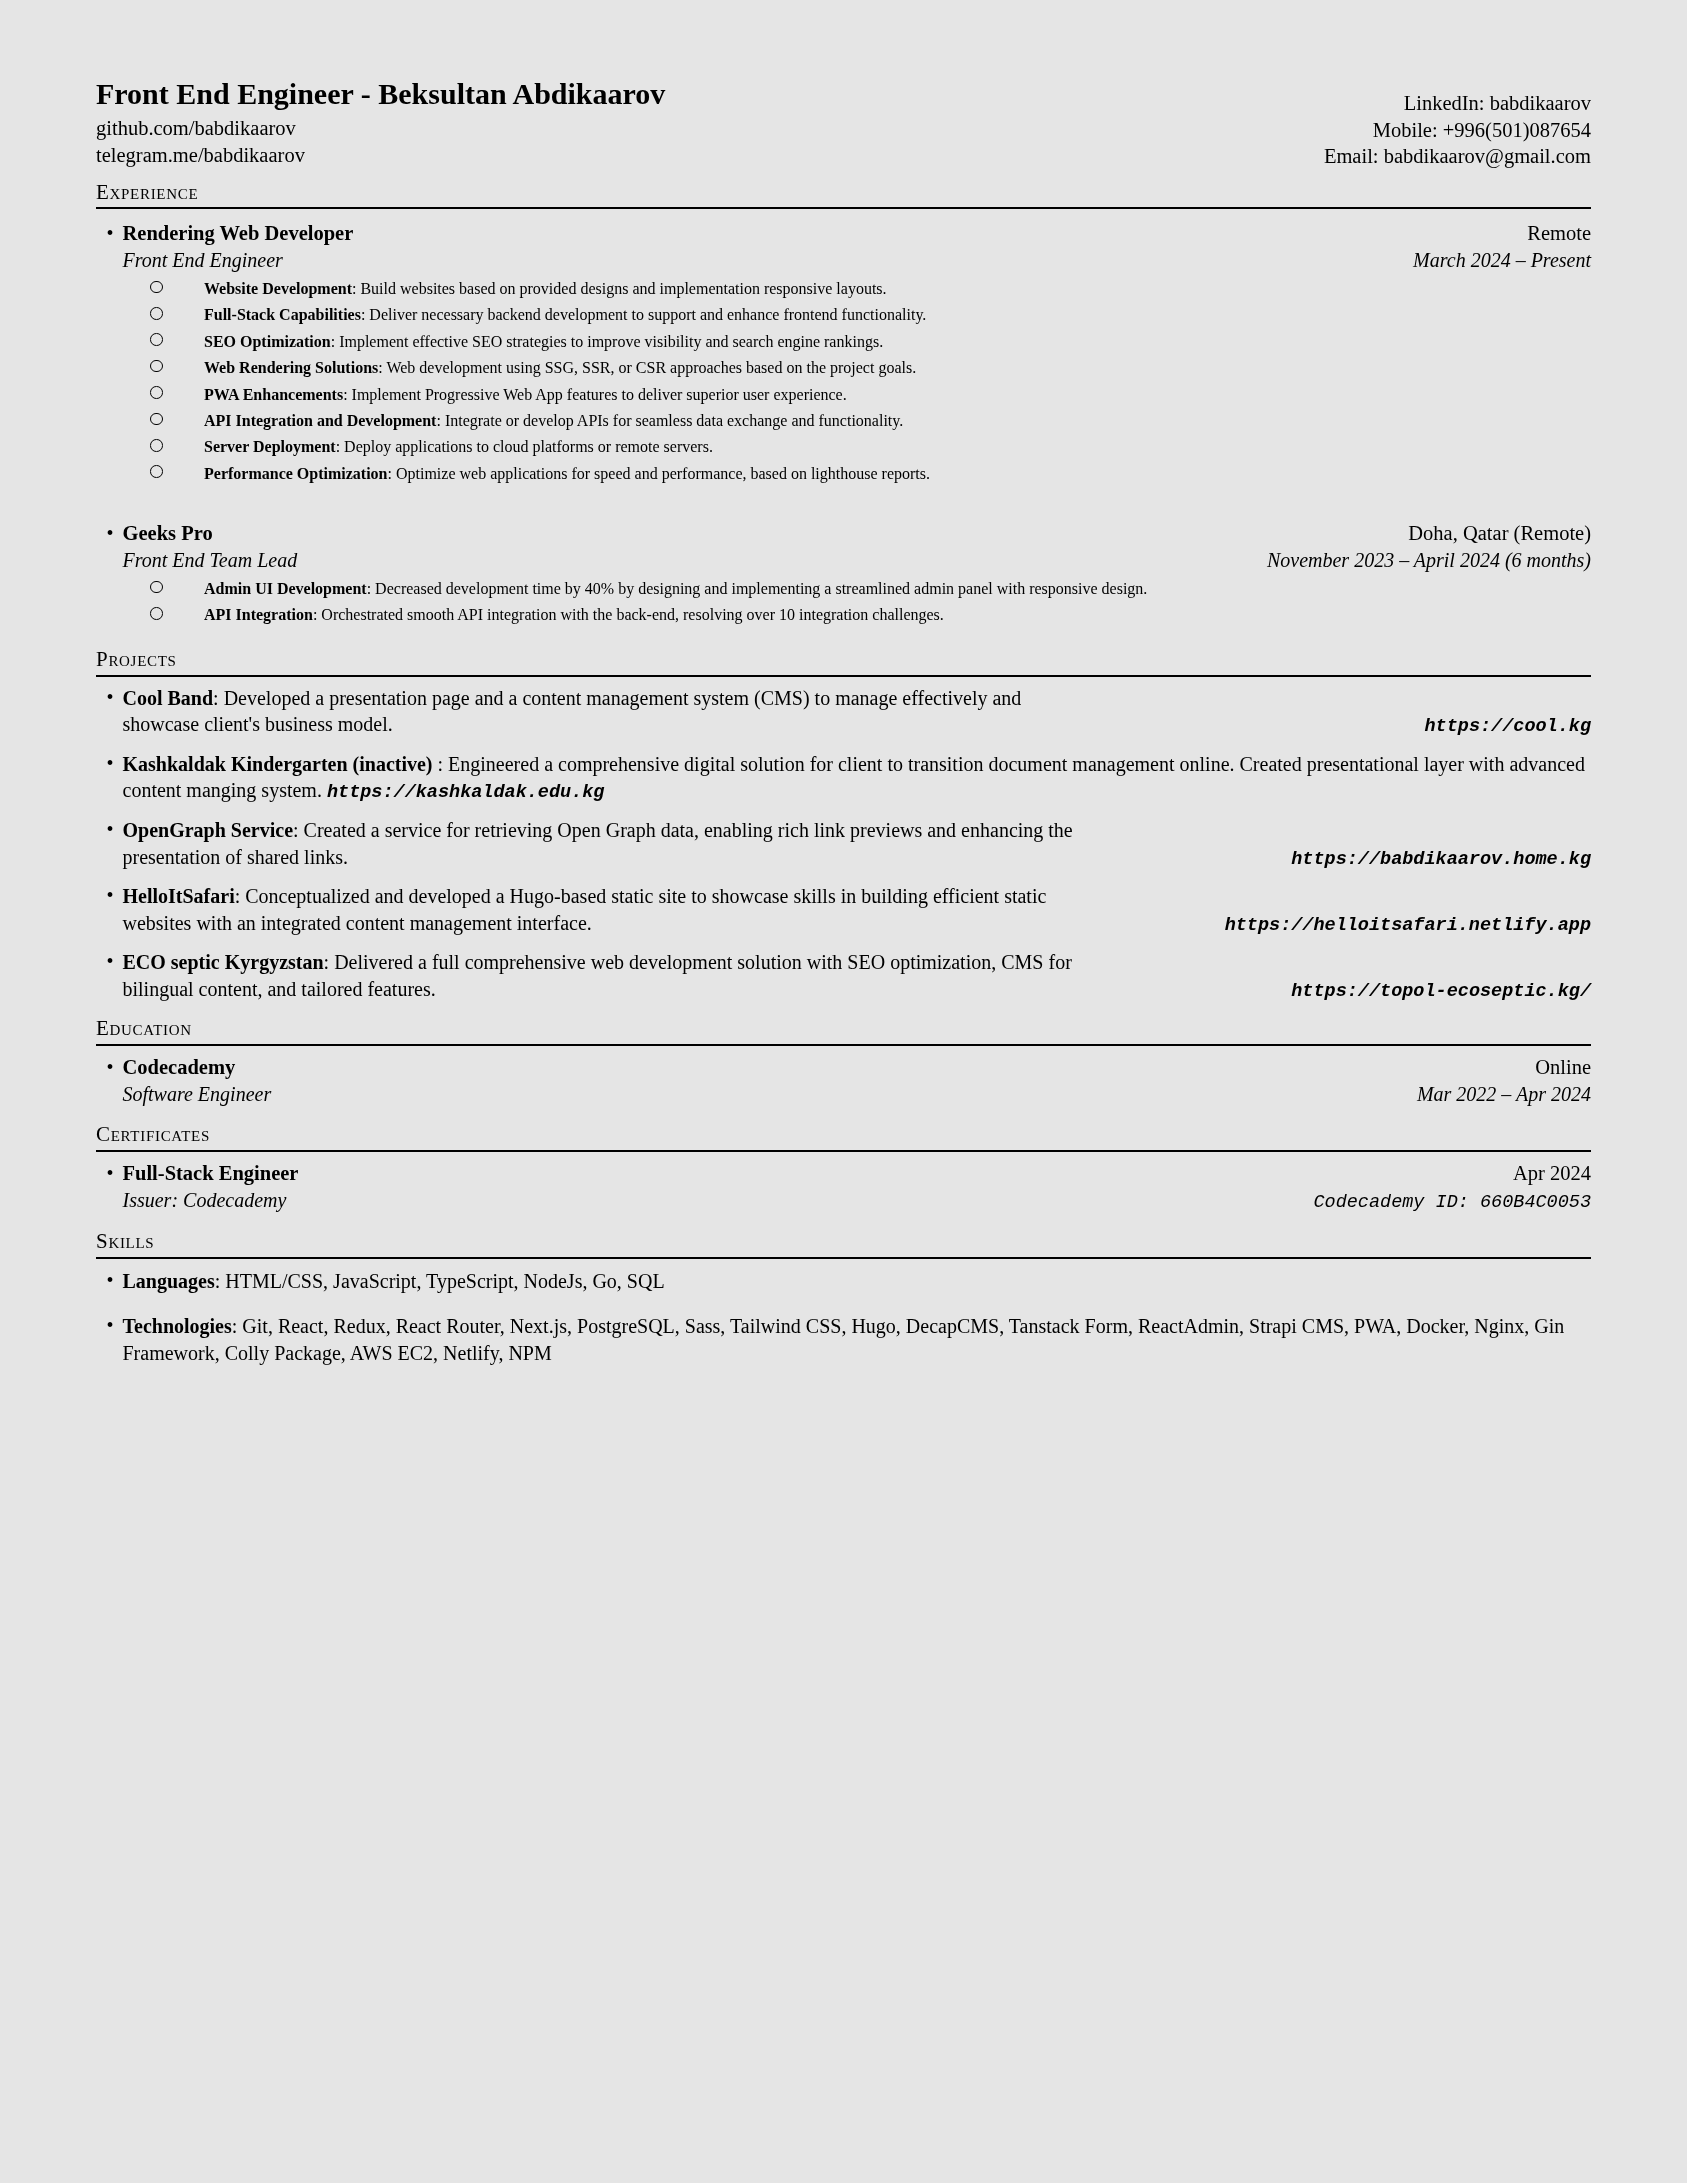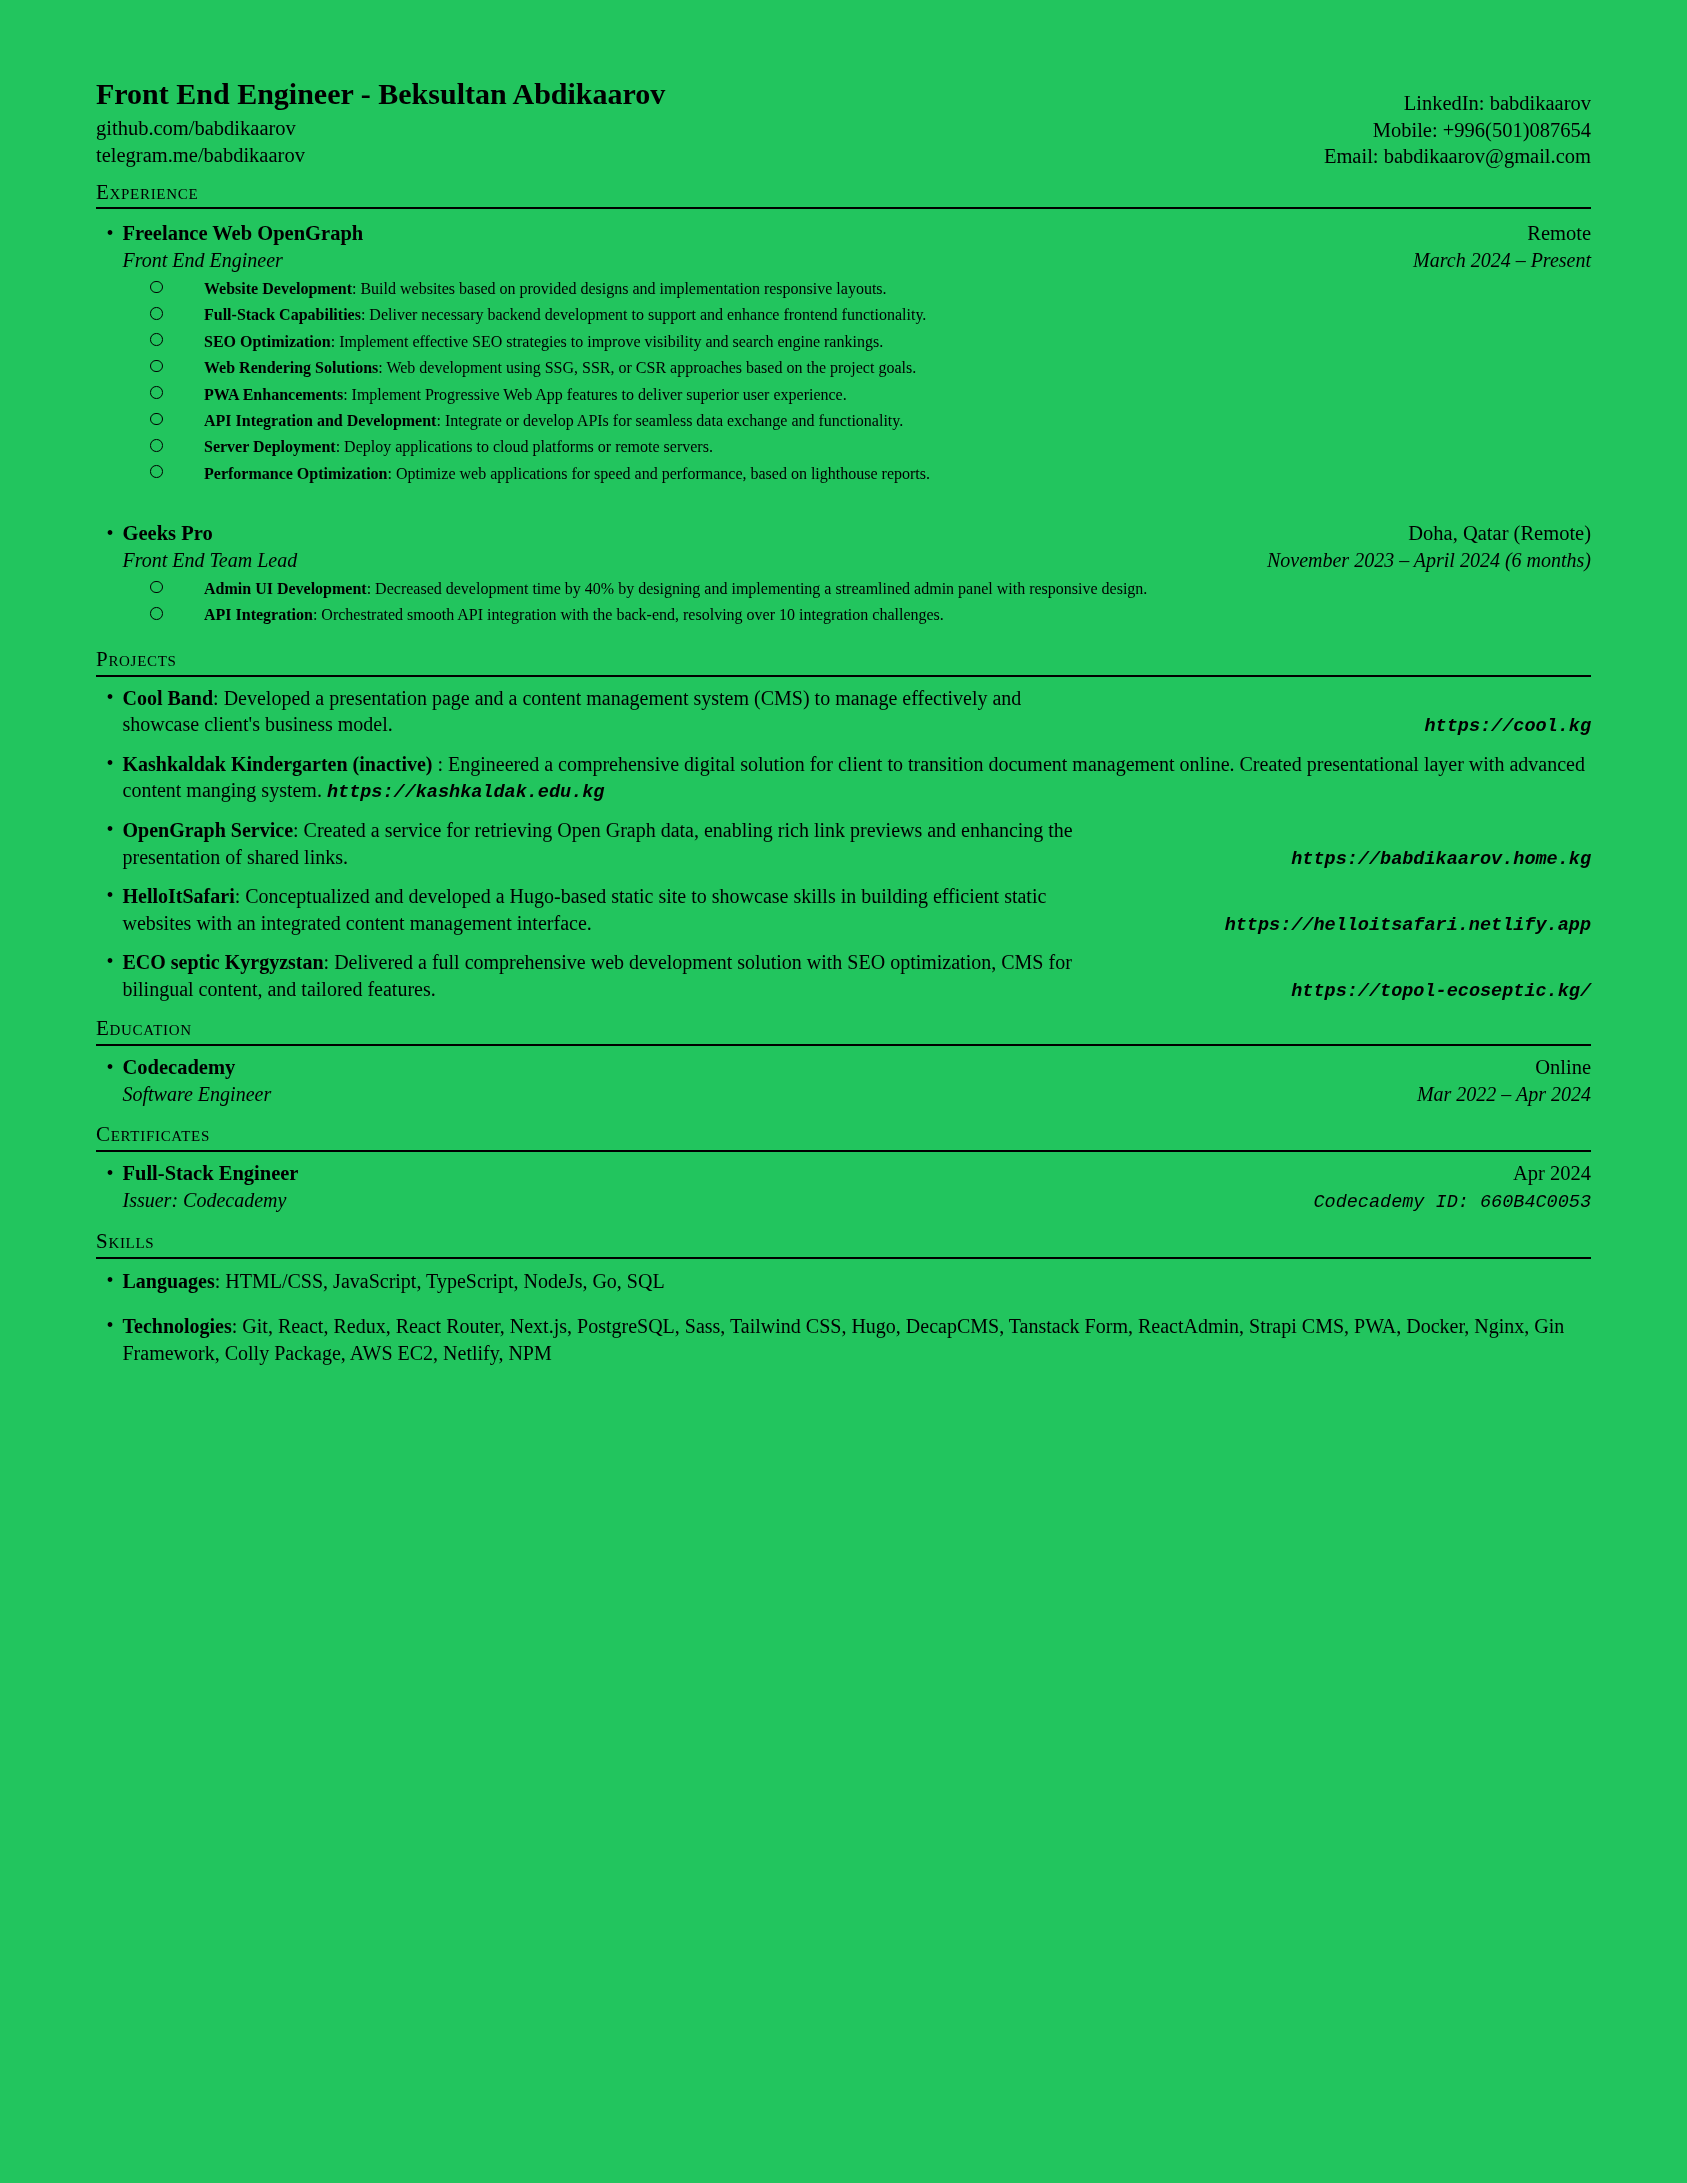--- a/index.html
+++ b/index.html
@@ -4,21 +4,21 @@
 <style>
   html, body {
     margin: 0;
     padding: 0;
     background: #ffffff;
   }
   .page {
     position: relative;
     width: 1687px;
     height: 2183px;
-    background: #22c55e;
+    background: #e5e5e5;
     font-family: "Liberation Serif", "DejaVu Serif", serif;
     color: #000000;
     box-sizing: border-box;
     padding: 78px 96px 0 96px;
     overflow: hidden;
   }
 
   
   .header {
     display: flex;
@@ -208,21 +208,21 @@
     </div>
   </div>
 
   <div class="section">
     <div class="section-heading">Experience</div>
     <hr class="rule">
 
     <div class="entry">
       <div class="entry-row first">
         <span class="bullet-dot">•</span>
-        <span class="entry-title">Freelance Web OpenGraph</span>
+        <span class="entry-title">Rendering Web Developer</span>
         <span class="entry-location">Remote</span>
       </div>
       <div class="entry-sub-wrap">
         <span class="entry-role">Front End Engineer</span>
         <span class="entry-dates">March 2024 – Present</span>
       </div>
       <div class="sub-list">
         <div class="sub-item">
           <span class="sub-marker"><span></span></span>
           <span class="sub-text"><b>Website Development</b><span>: Build websites based on provided designs and implementation responsive layouts.</span></span>

